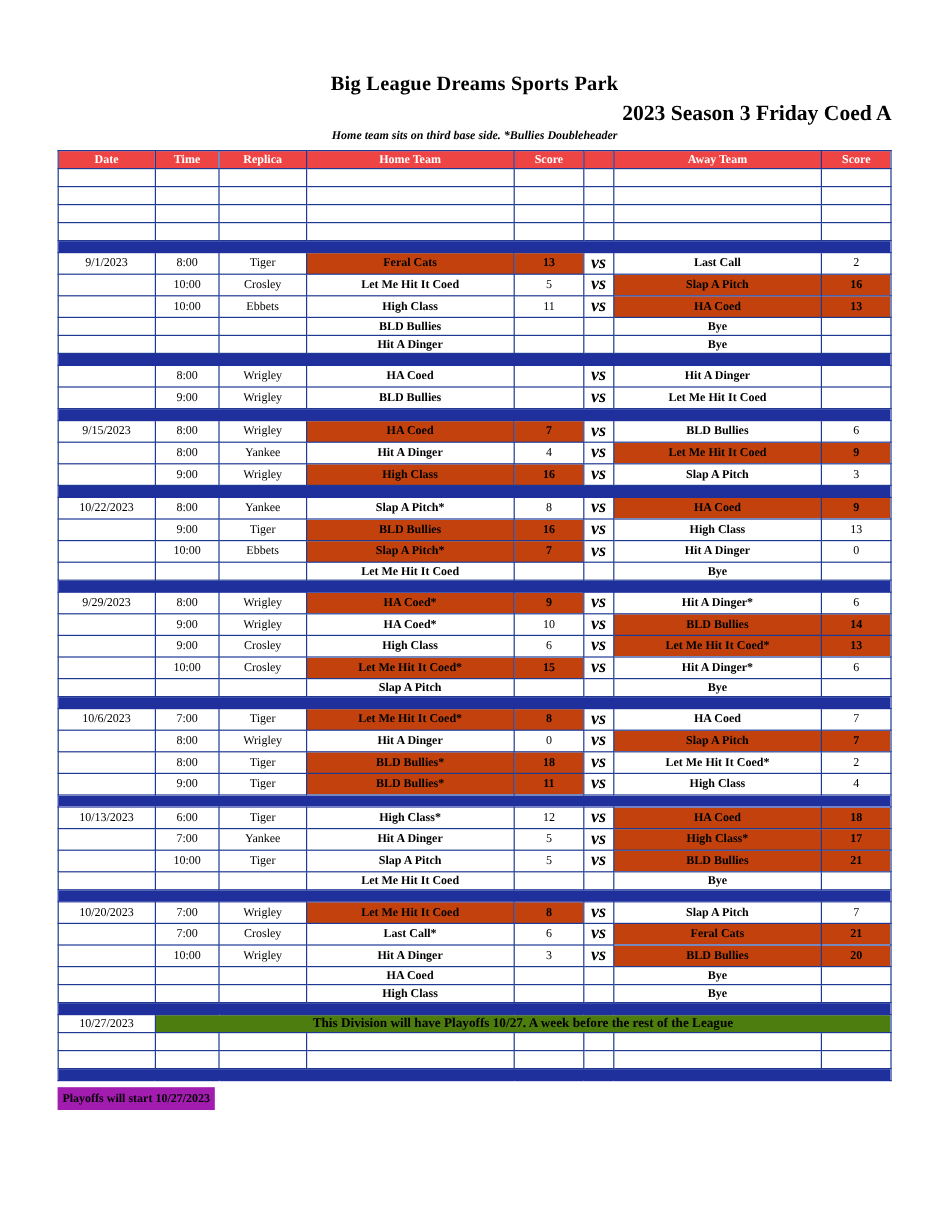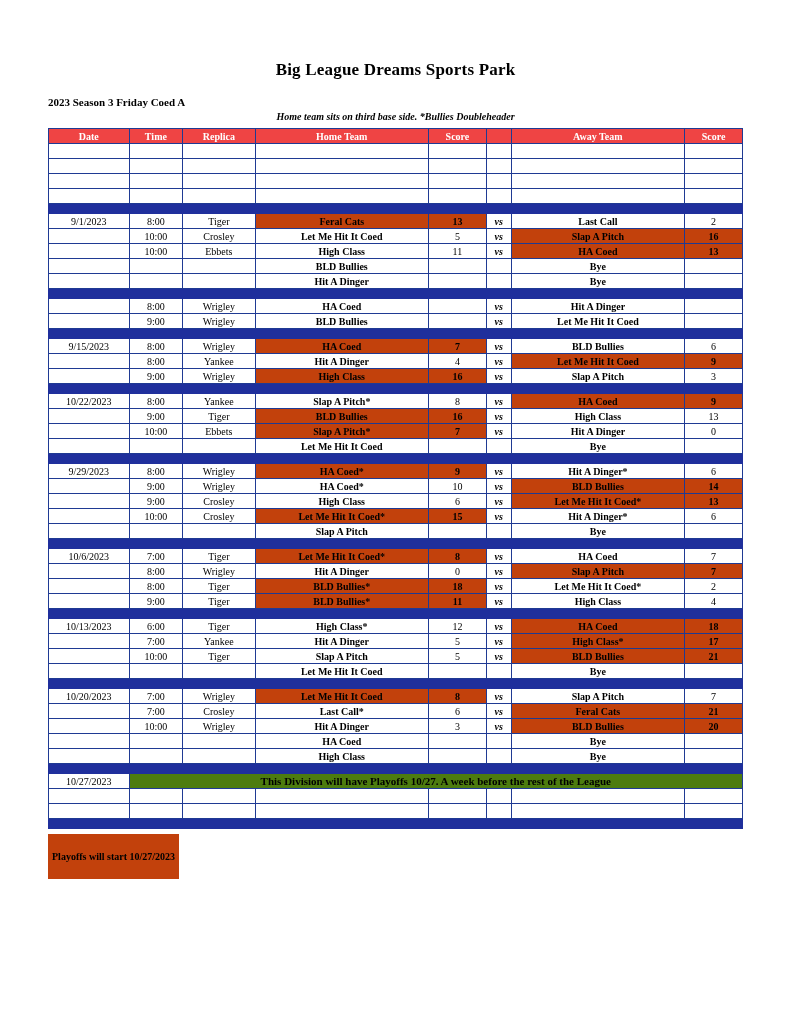--- a/index.html
+++ b/index.html
@@ -22,24 +22,24 @@
     padding: 60px 48px 0 48px;
   }
   .title {
     text-align: center;
     font-weight: bold;
     font-size: 17px;
     letter-spacing: 0.2px;
     margin: 0 0 4px 0;
   }
   .subtitle {
-    text-align: left;
-    font-weight: bold;
-    font-size: 11px;
-    margin: 16px 0 3px 0;
+    text-align: right;
+    font-weight: bold;
+    font-size: 18px;
+    margin: 4px 0 3px 0;
   }
   .note {
     text-align: center;
     font-style: italic;
     font-weight: bold;
     font-size: 10px;
     margin: 0 0 6px 0;
   }
   table.sched {
     border-collapse: collapse;
@@ -80,21 +80,21 @@
     border: 1px solid #1f2f9c;
     height: 9px;
     padding: 0;
   }
   tr.blank td {
     height: 14px;
   }
   td.vs {
     font-style: italic;
     font-weight: bold;
-    font-size: 10px;
+    font-size: 15px;
   }
   td.hl {
     background: #c2410c;
     font-weight: bold;
   }
   td.bold {
     font-weight: bold;
   }
   td.date {
     font-weight: normal;
@@ -104,24 +104,24 @@
   }
   td.notice {
     background: #4d7c0f;
     font-weight: bold;
     font-size: 11px;
     text-align: center;
     height: 40px;
   }
   .footer-note {
     display: inline-block;
-    background: #c2410c;
+    background: #a21caf;
     font-weight: bold;
     font-size: 10px;
-    padding: 17px 4px;
+    padding: 4px 4px;
     margin-left: 48px;
     margin-top: 5px;
     font-family: Liberation Serif, serif;
   }
   .footwrap {
     width: 695px;
     margin: 0 auto;
     text-align: left;
   }
   .footwrap .footer-note { margin-left: 0; }

